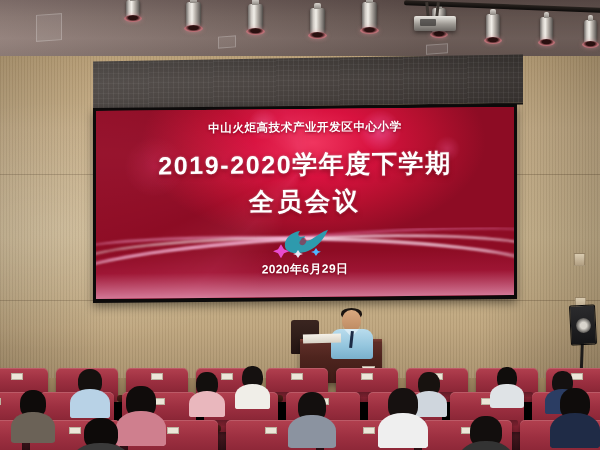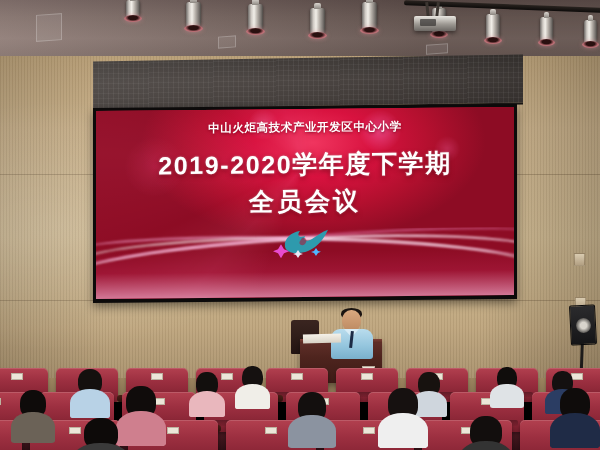--- a/index.html
+++ b/index.html
@@ -372,20 +372,21 @@
             <path d="M14 24 C10 16, 18 7, 28 6 C24 11, 28 13, 33 11
                      C31 16, 35 17, 40 14 C45 11, 50 7, 56 5
                      C52 14, 46 22, 36 26 C28 29, 18 29, 14 24 Z" fill="#2e9aad"></path>
             <path d="M30 13 C34 12, 36 16, 33 19 C30 22, 26 19, 28 16" fill="#b4102f" opacity="0.55"></path>
             <path d="M6 24 l3 -5 l3 5 l5 2 l-5 2 l-3 5 l-3 -5 l-5 -2 Z" fill="#e84ccf"></path>
             <path d="M24 28 l2 -3 l2 3 l3 1 l-3 1 l-2 3 l-2 -3 l-3 -1 Z" fill="#e8e8f5"></path>
             <path d="M42 26 l2 -3 l2 3 l3 1 l-3 1 l-2 3 l-2 -3 l-3 -1 Z" fill="#4fb6ff"></path>
           </svg>
         </div>
 
+        <div class="slide-date">2020年6月29日</div>
       </div>
 
       <div class="glowbase"></div>
       <div class="ribbons">
         <span></span>
           <span></span>
           <span></span>
           <span></span>
       </div>
     </div>

